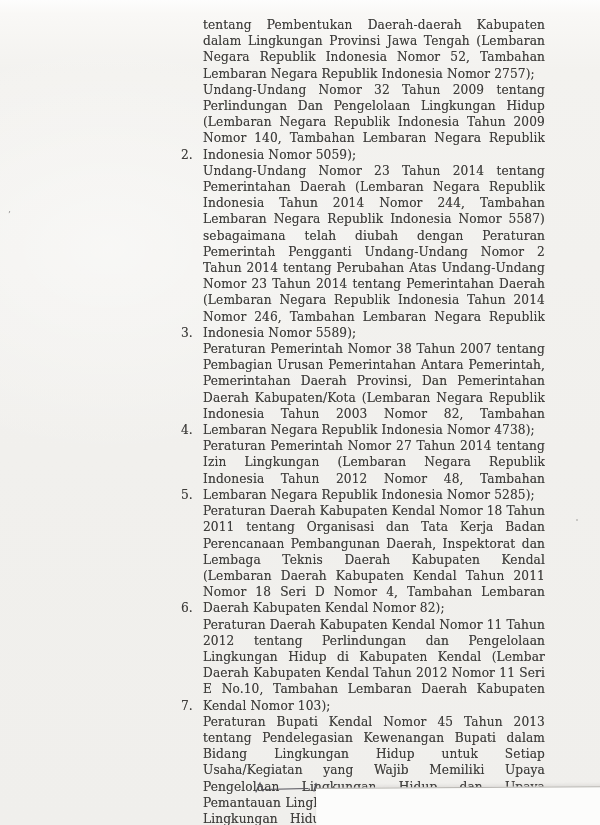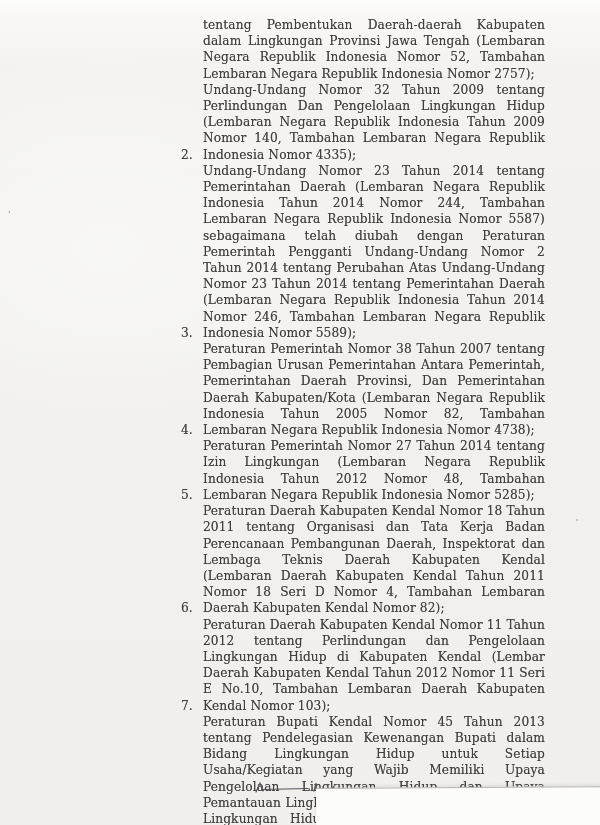--- a/index.html
+++ b/index.html
@@ -82,31 +82,31 @@
 
   <div class="citation-list">
 
     <div class="item">
       <div class="item-num"></div>
       <div class="item-text">tentang Pembentukan Daerah-daerah Kabupaten dalam Lingkungan Provinsi Jawa Tengah (Lembaran Negara Republik Indonesia Nomor 52, Tambahan Lembaran Negara Republik Indonesia Nomor 2757);</div>
     </div>
 
     <div class="item">
       <div class="item-num">2.</div>
-      <div class="item-text">Undang-Undang Nomor 32 Tahun 2009 tentang Perlindungan Dan Pengelolaan Lingkungan Hidup (Lembaran Negara Republik Indonesia Tahun 2009 Nomor 140, Tambahan Lembaran Negara Republik Indonesia Nomor 4335);</div>
+      <div class="item-text">Undang-Undang Nomor 32 Tahun 2009 tentang Perlindungan Dan Pengelolaan Lingkungan Hidup (Lembaran Negara Republik Indonesia Tahun 2009 Nomor 140, Tambahan Lembaran Negara Republik Indonesia Nomor 5059);</div>
     </div>
 
     <div class="item">
       <div class="item-num">3.</div>
       <div class="item-text">Undang-Undang Nomor 23 Tahun 2014 tentang Pemerintahan Daerah (Lembaran Negara Republik Indonesia Tahun 2014 Nomor 244, Tambahan Lembaran Negara Republik Indonesia Nomor 5587) sebagaimana telah diubah dengan Peraturan Pemerintah Pengganti Undang-Undang Nomor 2 Tahun 2014 tentang Perubahan Atas Undang-Undang Nomor 23 Tahun 2014 tentang Pemerintahan Daerah (Lembaran Negara Republik Indonesia Tahun 2014 Nomor 246, Tambahan Lembaran Negara Republik Indonesia Nomor 5589);</div>
     </div>
 
     <div class="item">
       <div class="item-num">4.</div>
-      <div class="item-text">Peraturan Pemerintah Nomor 38 Tahun 2007 tentang Pembagian Urusan Pemerintahan Antara Pemerintah, Pemerintahan Daerah Provinsi, Dan Pemerintahan Daerah Kabupaten/Kota (Lembaran Negara Republik Indonesia Tahun 2005 Nomor 82, Tambahan Lembaran Negara Republik Indonesia Nomor 4738);</div>
+      <div class="item-text">Peraturan Pemerintah Nomor 38 Tahun 2007 tentang Pembagian Urusan Pemerintahan Antara Pemerintah, Pemerintahan Daerah Provinsi, Dan Pemerintahan Daerah Kabupaten/Kota (Lembaran Negara Republik Indonesia Tahun 2003 Nomor 82, Tambahan Lembaran Negara Republik Indonesia Nomor 4738);</div>
     </div>
 
     <div class="item">
       <div class="item-num">5.</div>
       <div class="item-text">Peraturan Pemerintah Nomor 27 Tahun 2014 tentang Izin Lingkungan (Lembaran Negara Republik Indonesia Tahun 2012 Nomor 48, Tambahan Lembaran Negara Republik Indonesia Nomor 5285);</div>
     </div>
 
     <div class="item">
       <div class="item-num">6.</div>
       <div class="item-text">Peraturan Daerah Kabupaten Kendal Nomor 18 Tahun 2011 tentang Organisasi dan Tata Kerja Badan Perencanaan Pembangunan Daerah, Inspektorat dan Lembaga Teknis Daerah Kabupaten Kendal (Lembaran Daerah Kabupaten Kendal Tahun 2011 Nomor 18 Seri D Nomor 4, Tambahan Lembaran Daerah Kabupaten Kendal Nomor 82);</div>

